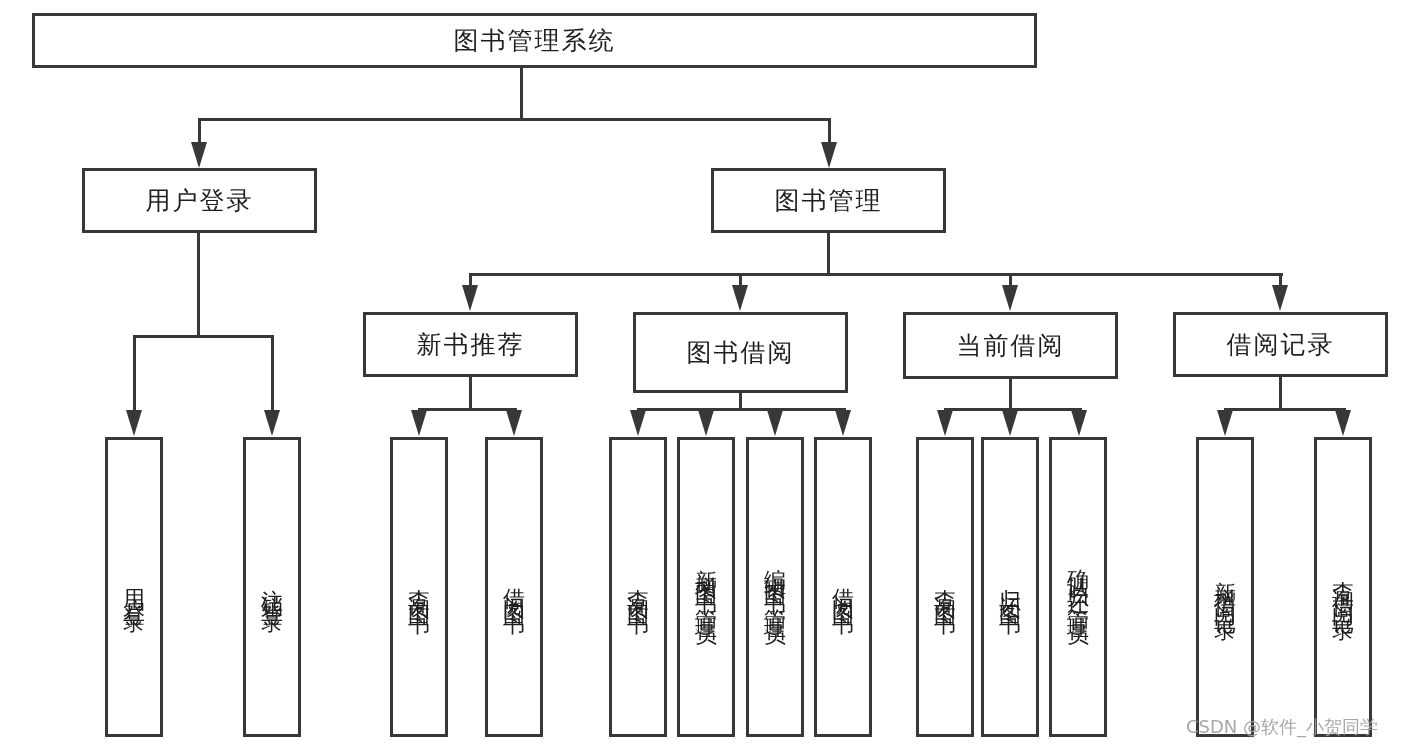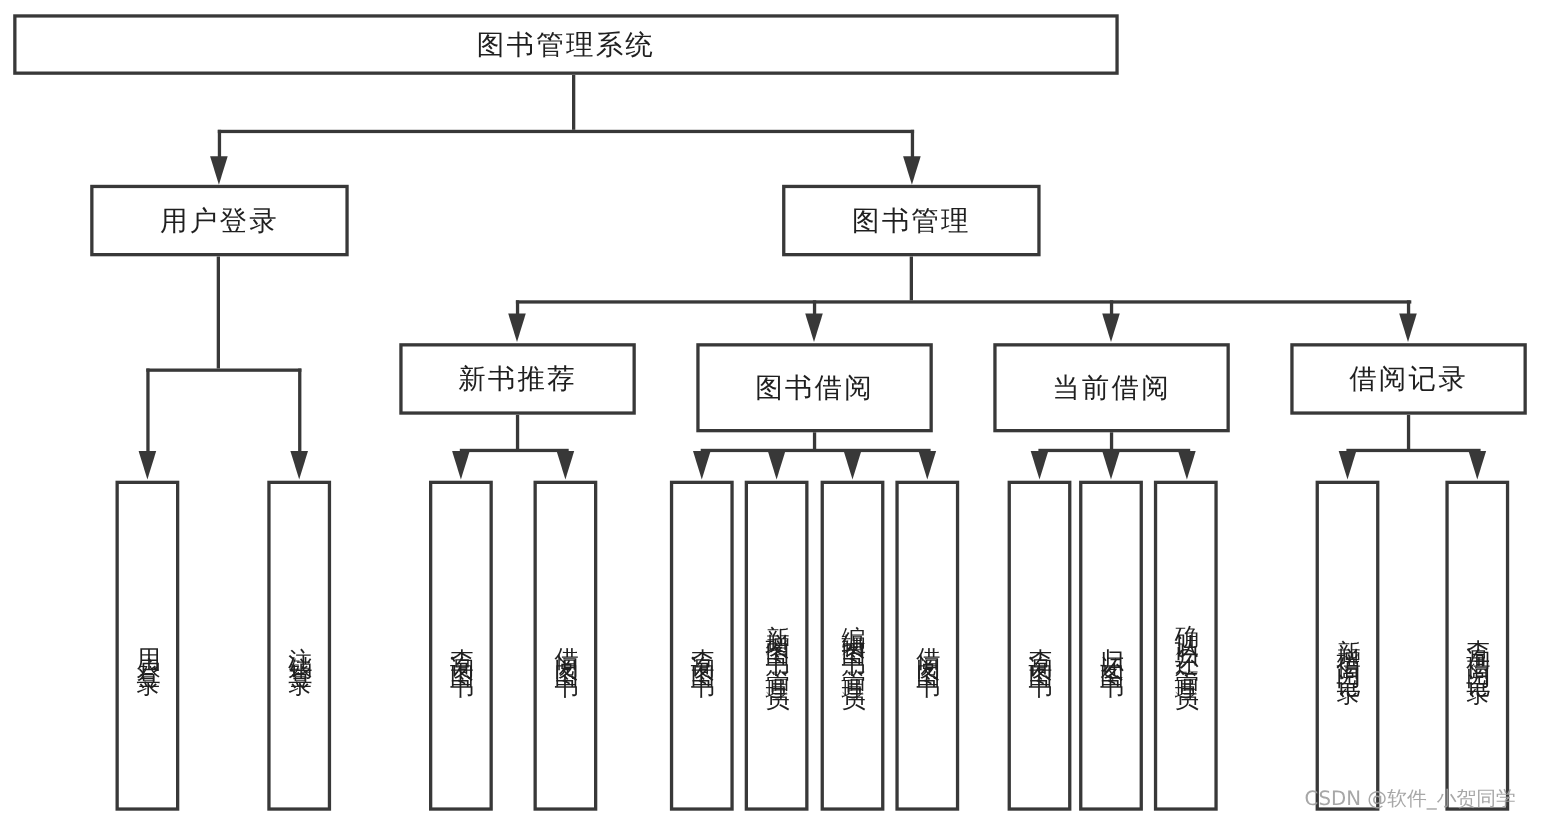--- a/index.html
+++ b/index.html
@@ -99,36 +99,36 @@
     <div class="arrow" style="left: 506px; top: 410px;"></div>
     <div class="arrow" style="left: 630px; top: 410px;"></div>
     <div class="arrow" style="left: 698px; top: 410px;"></div>
     <div class="arrow" style="left: 767px; top: 410px;"></div>
     <div class="arrow" style="left: 835px; top: 410px;"></div>
     <div class="arrow" style="left: 937px; top: 410px;"></div>
     <div class="arrow" style="left: 1002px; top: 410px;"></div>
     <div class="arrow" style="left: 1071px; top: 410px;"></div>
     <div class="arrow" style="left: 1217px; top: 410px;"></div>
     <div class="arrow" style="left: 1335px; top: 410px;"></div>
-    <div class="box" style="left: 12px; top: 13px; width: 1005px; height: 55px;">
+    <div class="box" style="left: 32px; top: 13px; width: 1005px; height: 55px;">
       <span class="lbl">图书管理系统</span>
     </div>
     <div class="box" style="left: 82px; top: 168px; width: 235px; height: 65px;">
       <span class="lbl">用户登录</span>
     </div>
     <div class="box" style="left: 363px; top: 312px; width: 215px; height: 65px;">
       <span class="lbl">新书推荐</span>
     </div>
     <div class="box" style="left: 711px; top: 168px; width: 235px; height: 65px;">
       <span class="lbl">图书管理</span>
     </div>
     <div class="box" style="left: 633px; top: 312px; width: 215px; height: 81px;">
       <span class="lbl">图书借阅</span>
     </div>
-    <div class="box" style="left: 903px; top: 312px; width: 215px; height: 81px;">
+    <div class="box" style="left: 903px; top: 312px; width: 215px; height: 67px;">
       <span class="lbl">当前借阅</span>
     </div>
     <div class="box" style="left: 1173px; top: 312px; width: 215px; height: 65px;">
       <span class="lbl">借阅记录</span>
     </div>
     <div class="box v" style="left: 105px; top: 437px; width: 58px; height: 300px;">
       <span class="lbl">用户登录</span>
     </div>
     <div class="box v" style="left: 243px; top: 437px; width: 58px; height: 300px;">
       <span class="lbl">注销登录</span>

